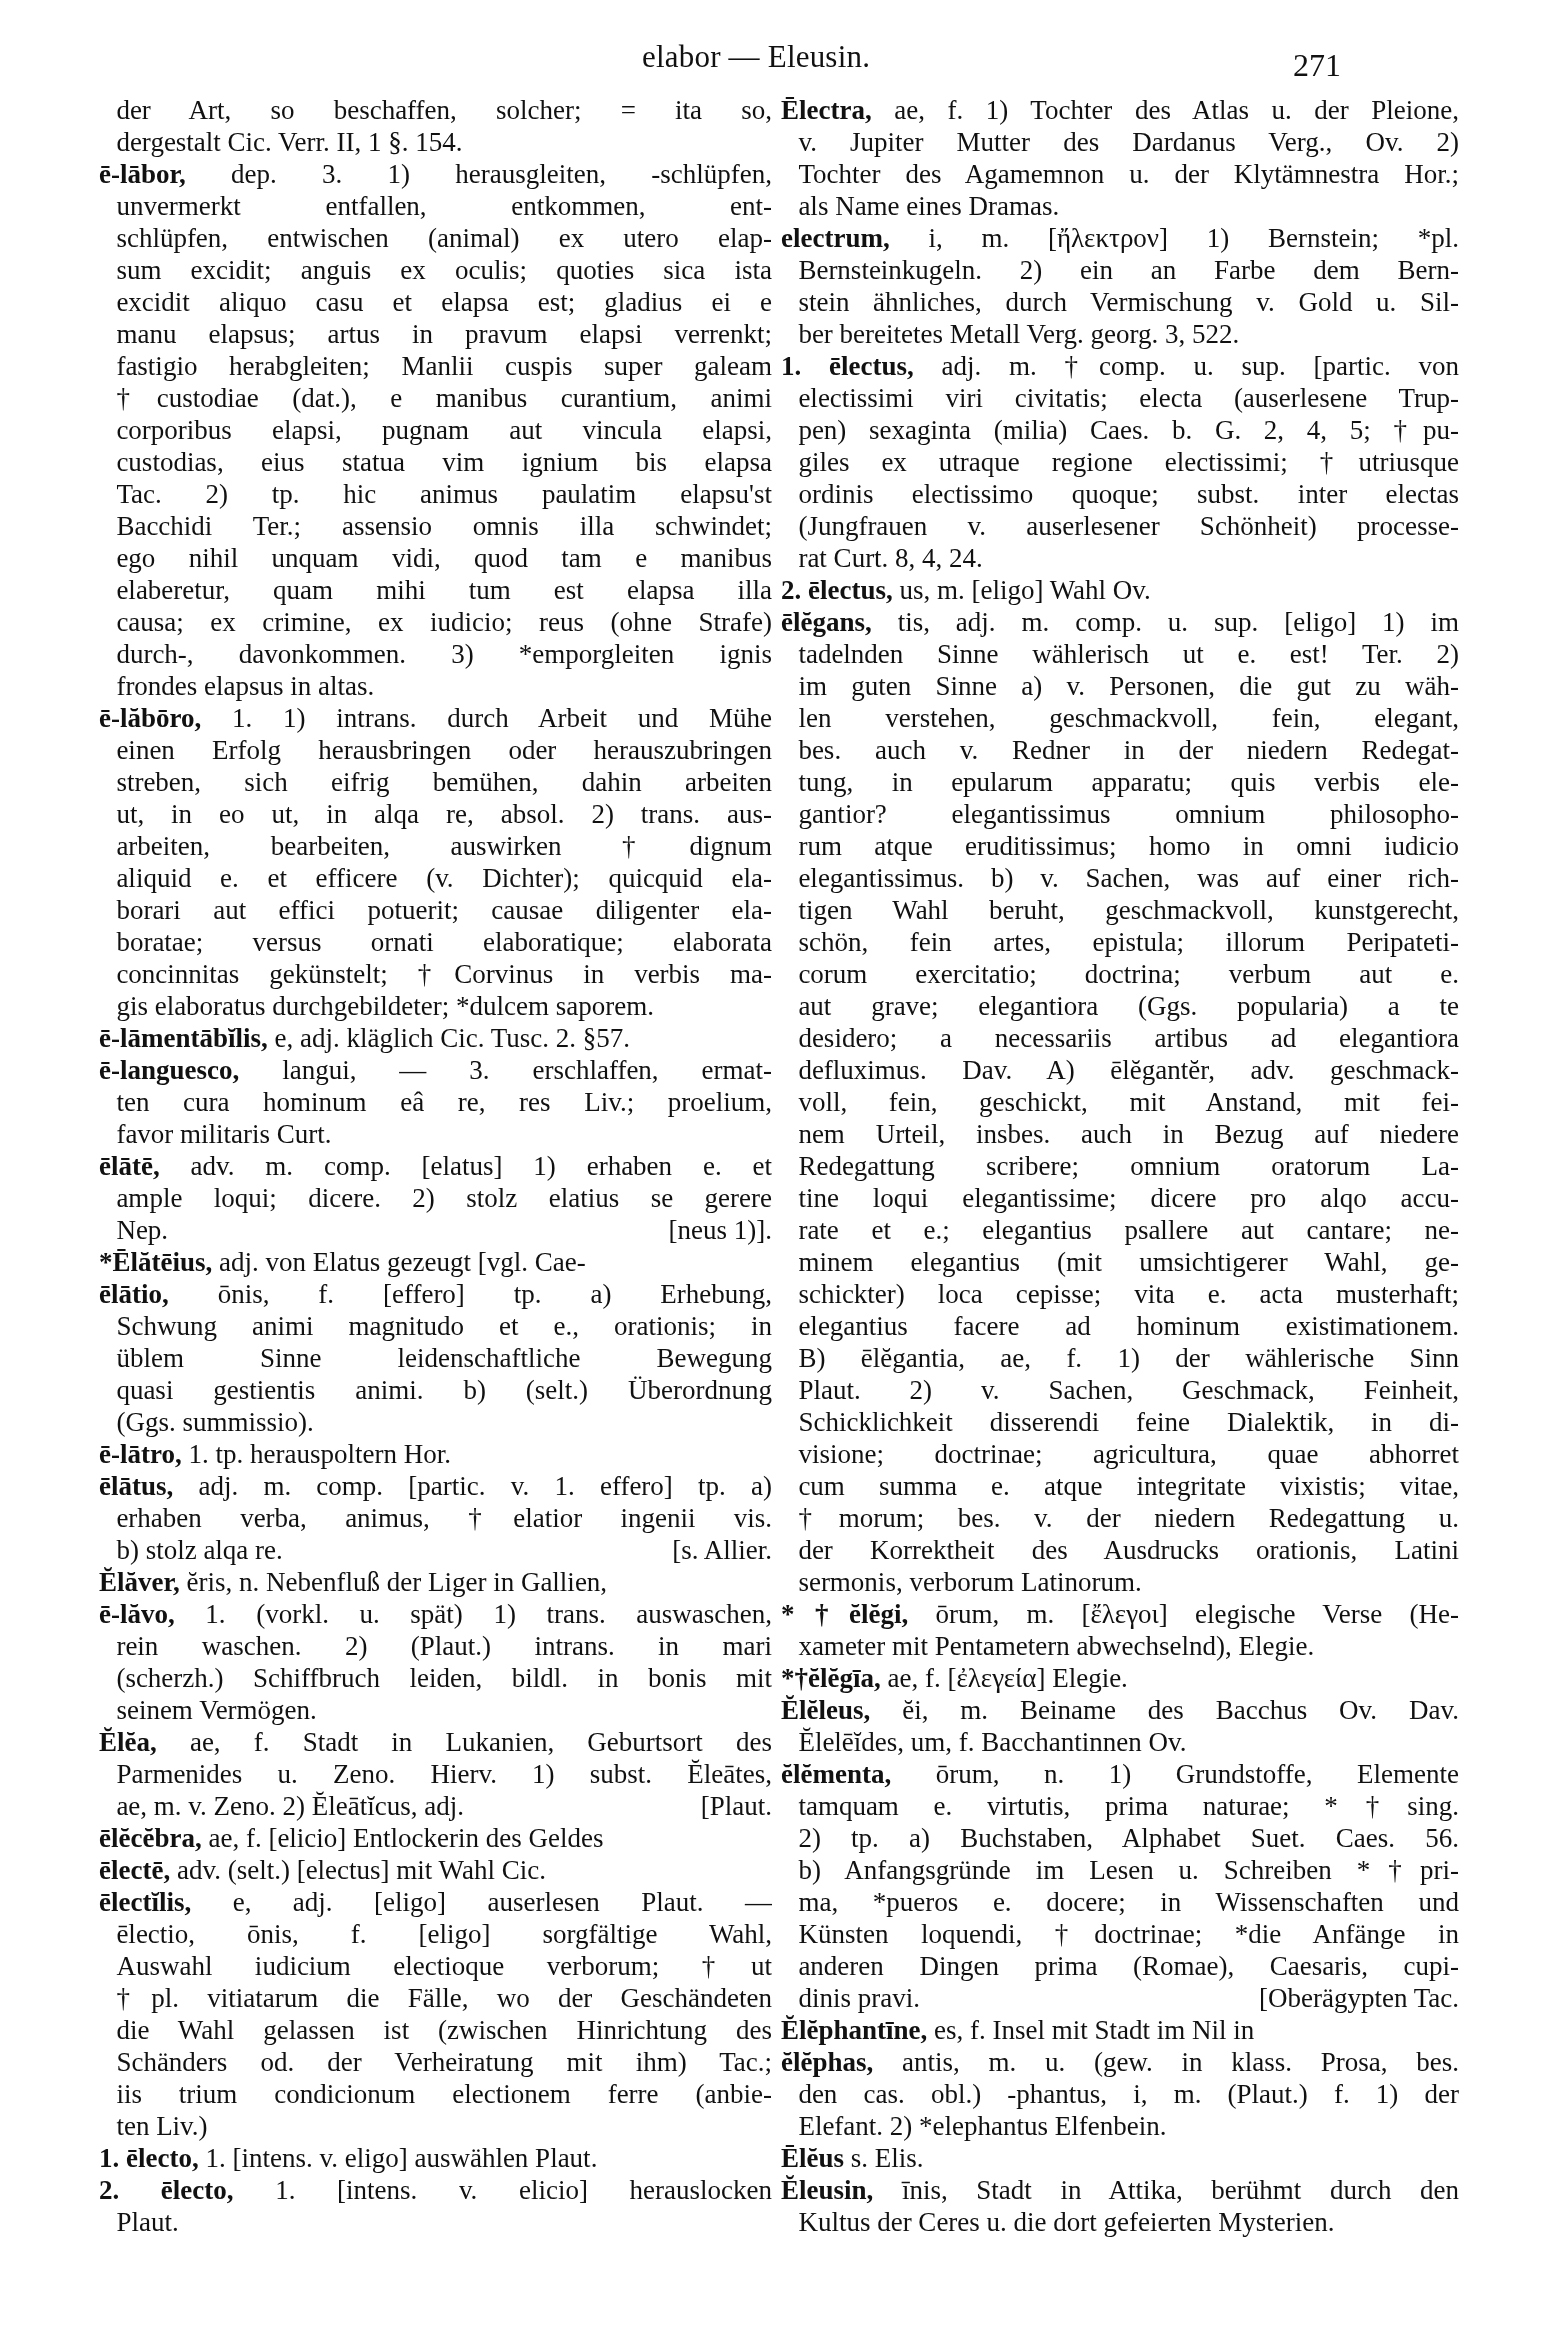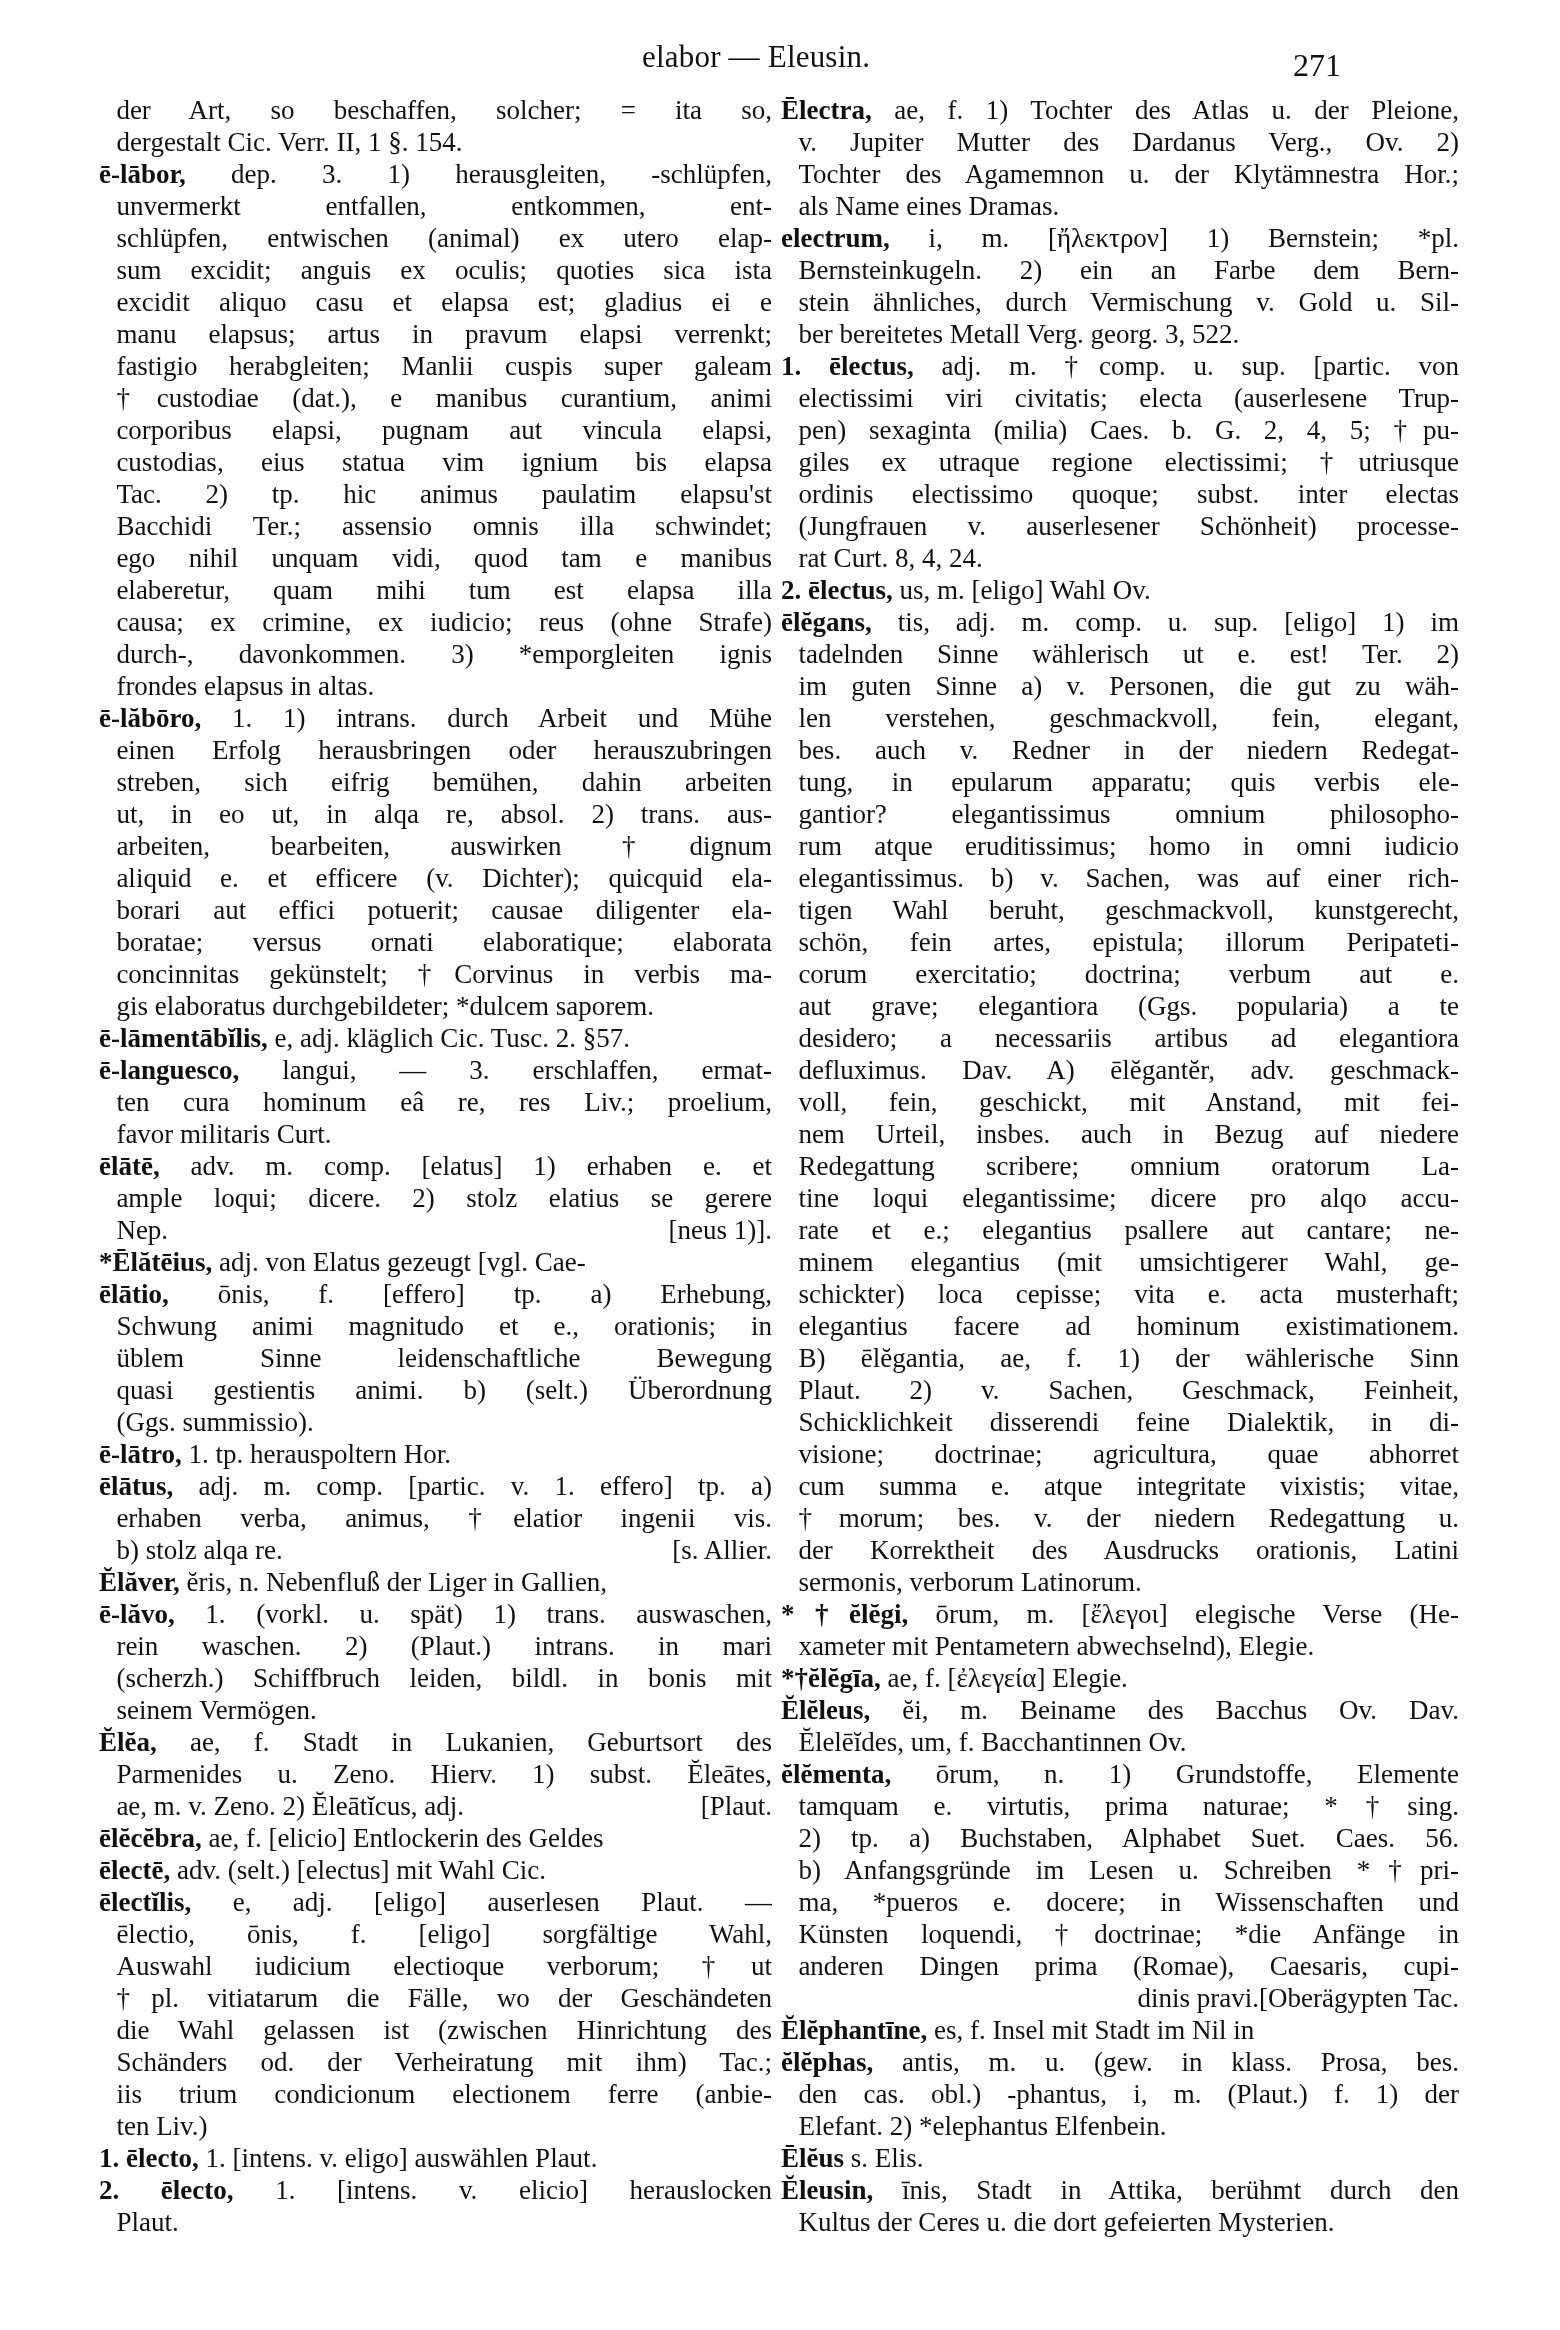--- a/index.html
+++ b/index.html
@@ -211,21 +211,21 @@
       <span class="line last">Ĕlelēĭdes, um, f. Bacchantinnen Ov.</span>
     </div>
     <div class="entry">
       <span class="line first"><span class="hw">ĕlĕmenta,</span> ōrum, n. 1) Grundstoffe, Elemente</span>
       <span class="line">tamquam e. virtutis, prima naturae; *†sing.</span>
       <span class="line">2) tp. a) Buchstaben, Alphabet Suet. Caes. 56.</span>
       <span class="line">b) Anfangsgründe im Lesen u. Schreiben *†pri-</span>
       <span class="line">ma, *pueros e. docere; in Wissenschaften und</span>
       <span class="line">Künsten loquendi, †doctrinae; *die Anfänge in</span>
       <span class="line">anderen Dingen prima (Romae), Caesaris, cupi-</span>
-      <span class="line right-flush" style="display: flex; justify-content: flex-end;">
+      <span class="line right-flush" style="display: flex; justify-content: space-between;">
         <span>dinis pravi.</span>
         <span>[Oberägypten Tac.</span>
       </span>
     </div>
     <div class="entry">
       <span class="line first last"><span class="hw">Ĕlĕphantīne,</span> es, f. Insel mit Stadt im Nil in</span>
     </div>
     <div class="entry">
       <span class="line first"><span class="hw">ĕlĕphas,</span> antis, m. u. (gew. in klass. Prosa, bes.</span>
       <span class="line">den cas. obl.) -phantus, i, m. (Plaut.) f. 1) der</span>

